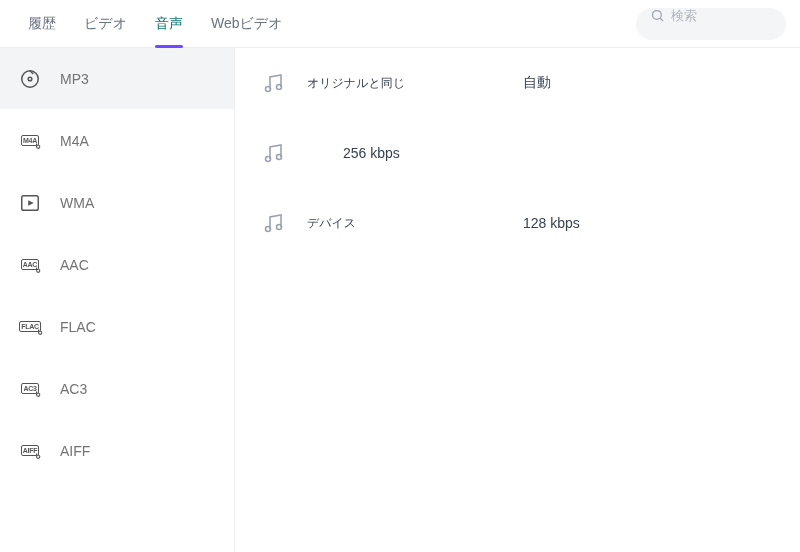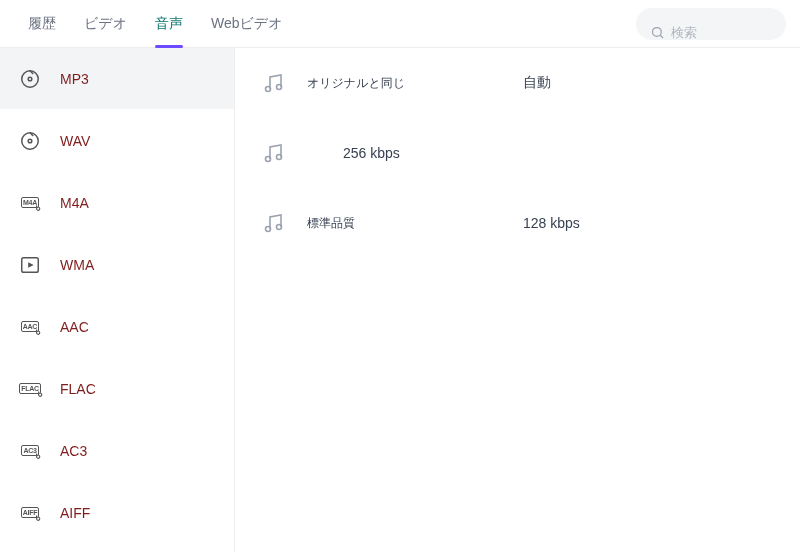--- a/index.html
+++ b/index.html
@@ -42,21 +42,21 @@
       left: 14px;
       right: 14px;
       bottom: 0;
       height: 3px;
       background: #6d4aff;
       border-radius: 2px;
     }
     .search-wrap {
       margin-left: auto;
       display: flex;
-      align-items: flex-end;
+      align-items: flex-start;
       background: #f4f5f7;
       border-radius: 18px;
       padding: 0 14px;
       height: 32px;
       width: 150px;
     }
     .search-icon {
       color: #9ca3af;
       margin-right: 6px;
       display: inline-flex;
@@ -96,21 +96,21 @@
       width: 24px;
       height: 24px;
       display: inline-flex;
       align-items: center;
       justify-content: center;
       color: #555;
       flex-shrink: 0;
     }
     .sidebar-label {
       font-size: 14px;
-      color: #7f1d1d;
+      color: #737373;
     }
 
     .content {
       flex: 1;
       overflow-y: auto;
     }
     .quality-row {
       display: flex;
       align-items: center;
       height: 70px;
@@ -180,30 +180,20 @@
           <svg width="22" height="22" viewBox="0 0 24 24" fill="none" stroke="#555" stroke-width="1.6">
             <circle cx="12" cy="12" r="9"></circle>
             <circle cx="12" cy="12" r="2"></circle>
             <line x1="12" y1="3" x2="15.5" y2="6.5"></line>
           </svg>
         </span>
         <span class="sidebar-label">MP3</span>
       </div>
       <div class="sidebar-item">
         <span class="fmt-icon">
-          <svg width="22" height="22" viewBox="0 0 24 24" fill="none" stroke="#555" stroke-width="1.6">
-            <circle cx="12" cy="12" r="9"></circle>
-            <circle cx="12" cy="12" r="2"></circle>
-            <line x1="12" y1="3" x2="15.5" y2="6.5"></line>
-          </svg>
-        </span>
-        <span class="sidebar-label">WAV</span>
-      </div>
-      <div class="sidebar-item">
-        <span class="fmt-icon">
           <span style="position:relative;display:inline-flex;align-items:center;">
             <span class="badge-box">M4A</span>
             <svg width="8" height="8" viewBox="0 0 10 10" style="position:absolute;right:-4px;bottom:-4px;" fill="none" stroke="#555" stroke-width="1.4">
               <path d="M2 2v4a2 2 0 1 0 2-2"></path>
             </svg>
           </span>
         </span>
         <span class="sidebar-label">M4A</span>
       </div>
       <div class="sidebar-item">
@@ -283,17 +273,17 @@
         <span class="quality-value">256 kbps</span>
       </div>
       <div class="quality-row">
         <span class="music-icon">
           <svg width="24" height="24" viewBox="0 0 24 24" fill="none" stroke="currentColor" stroke-width="1.6">
             <path d="M9 18V6l11-2v12"></path>
             <circle cx="7" cy="18" r="2.5"></circle>
             <circle cx="18" cy="16" r="2.5"></circle>
           </svg>
         </span>
-        <span class="quality-name">標準品質</span>
+        <span class="quality-name">デバイス</span>
         <span class="quality-value">128 kbps</span>
       </div>
     </div>
 </div>
 
 </body></html>

